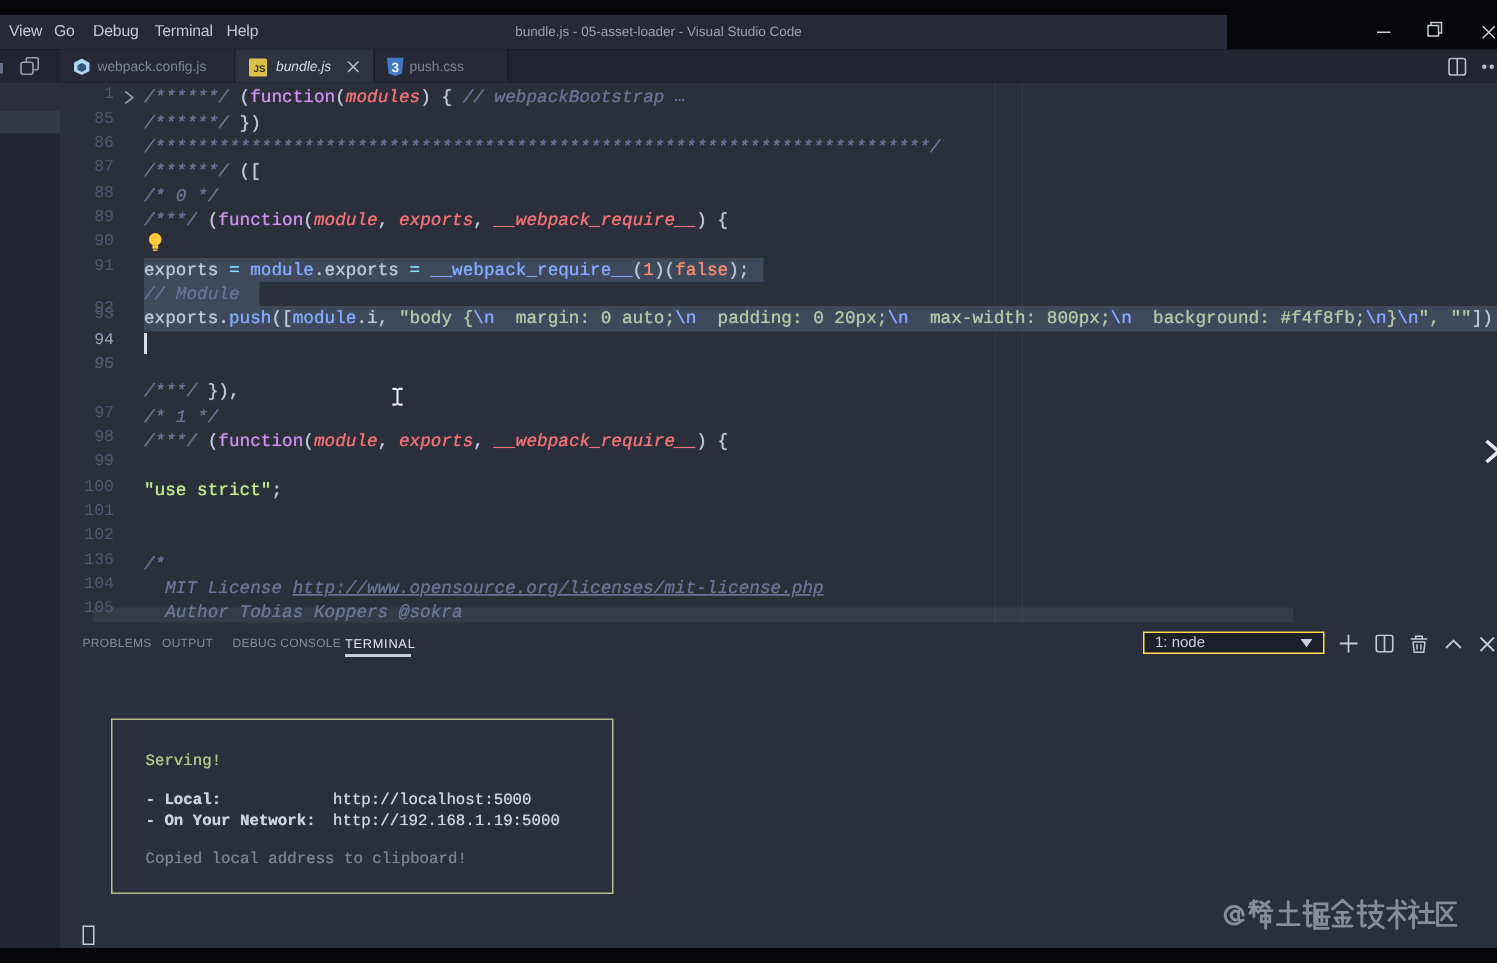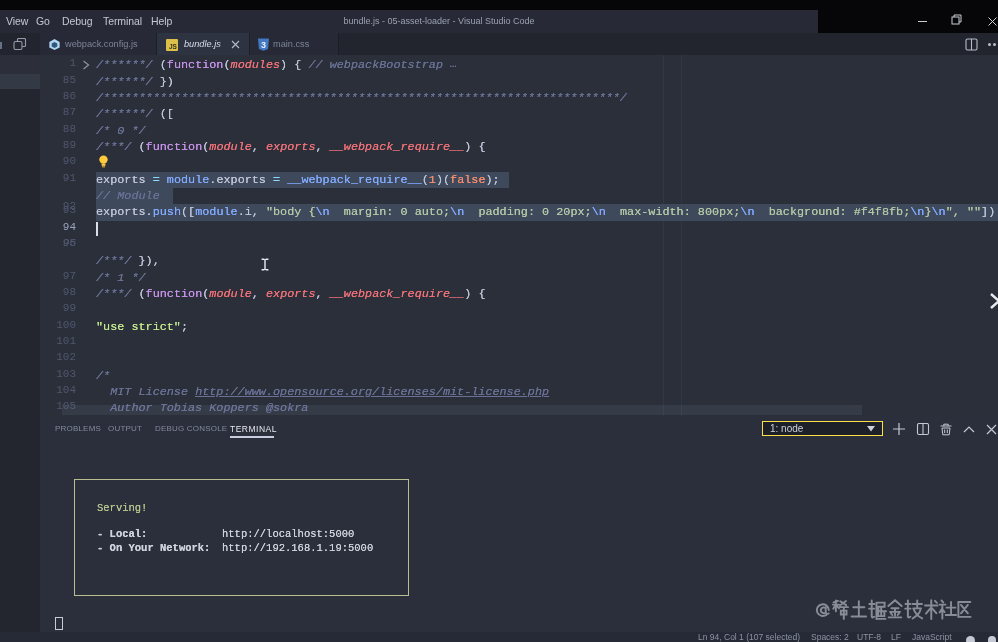--- a/index.html
+++ b/index.html
@@ -76,21 +76,21 @@
       <svg class="abs" style="left:74px;top:7px;" width="9" height="9" viewBox="0 0 9 9">
         <path d="M1 1 L8 8 M8 1 L1 8" stroke="#b6bcc9" stroke-width="1.1"></path>
       </svg>
     </div>
 
     <div class="tab" style="left:250px;width:88px;background:#272a36;border-right:1px solid #1b1e27;">
       <svg class="abs" style="left:7px;top:5px;" width="13" height="13" viewBox="0 0 13 13">
         <path d="M1 0.5 H12 L11 11 L6.5 12.7 L2 11 Z" fill="#4379c4"></path>
         <text x="6.5" y="9.8" font-size="9" font-weight="bold" fill="#eef2f8" text-anchor="middle" font-family="Liberation Sans">3</text>
       </svg>
-      <span class="tabtxt" style="left:23px;color:#7d8498;">main.css</span>
+      <span class="tabtxt" style="left:23px;color:#7d8498;">push.css</span>
     </div>
     <svg class="abs" style="left:965px;top:5px;" width="14" height="13" viewBox="0 0 14 13">
       <rect x="1" y="1" width="11" height="11" rx="1.5" fill="none" stroke="#b6bcc9" stroke-width="1.1"></rect>
       <line x1="6.5" y1="1" x2="6.5" y2="12" stroke="#b6bcc9" stroke-width="1.1"></line>
     </svg>
     <div class="abs" style="left:988px;top:10px;width:3px;height:3px;border-radius:50%;background:#b6bcc9;"></div>
     <div class="abs" style="left:993px;top:10px;width:3px;height:3px;border-radius:50%;background:#b6bcc9;"></div>
   </div>
 
   <div class="abs" id="side">
@@ -130,21 +130,21 @@
     <div class="row" style="top:198.3px;"><span class="c">/***/ </span><span class="w">}),</span></div>
     <span class="ln" style="top:214.6px;color:#50576f;">97</span>
     <div class="row" style="top:214.6px;"><span class="c">/* 1 */</span></div>
     <span class="ln" style="top:230.9px;color:#50576f;">98</span>
     <div class="row" style="top:230.9px;"><span class="c">/***/ </span><span class="w">(</span><span class="p">function</span><span class="w">(</span><span class="r">module</span><span class="w">, </span><span class="r">exports</span><span class="w">, </span><span class="r">__webpack_require__</span><span class="w">) {</span></div>
     <span class="ln" style="top:247.2px;color:#50576f;">99</span>
     <span class="ln" style="top:263.6px;color:#50576f;">100</span>
     <div class="row" style="top:263.6px;"><span class="g">"use strict"</span><span class="w">;</span></div>
     <span class="ln" style="top:279.9px;color:#50576f;">101</span>
     <span class="ln" style="top:296.2px;color:#50576f;">102</span>
-    <span class="ln" style="top:312.6px;color:#50576f;">103</span>
+    <span class="ln" style="top:312.6px;color:#50576f;">136</span>
     <div class="row" style="top:312.6px;"><span class="c">/*</span></div>
     <span class="ln" style="top:328.9px;color:#50576f;">104</span>
     <div class="row" style="top:328.9px;"><span class="c">  MIT License </span><span class="c" style="text-decoration:underline">http://www.opensource.org/licenses/mit-license.php</span></div>
     <span class="ln" style="top:345.2px;color:#50576f;">105</span>
     <div class="row" style="top:345.2px;"><span class="c">  Author Tobias Koppers @sokra</span></div>
     <svg class="abs" style="left:42px;top:5px;" width="8" height="10" viewBox="0 0 8 10">
           <path d="M1.5 1 L6.5 5 L1.5 9" stroke="#8a909f" stroke-width="1.3" fill="none"></path>
         </svg>
     <svg class="abs" style="left:58px;top:100px;" width="11" height="13" viewBox="0 0 11 13">
           <circle cx="5.5" cy="4.6" r="4.2" fill="#ffcb3d"></circle>
@@ -184,44 +184,36 @@
       <path d="M94 2 L103 11 M103 2 L94 11" stroke="#c3c8d3" stroke-width="1.2"></path>
     </svg>
 
 
     <div class="abs" style="left:34px;top:63px;width:333px;height:115px;border:1px solid #b9bd90;"></div>
     <span class="term" style="left:57px;top:86px;color:#b3c48e;">Serving!</span>
     <span class="term" style="left:57px;top:112px;font-weight:bold;">- Local:</span>
     <span class="term" style="left:182px;top:112px;">http://localhost:5000</span>
     <span class="term" style="left:57px;top:126px;font-weight:bold;">- On Your Network:</span>
     <span class="term" style="left:182px;top:126px;">http://192.168.1.19:5000</span>
+    <span class="term" style="left:57px;top:151px;color:#798093;">Copied local address to clipboard!</span>
 
     <div class="abs" style="left:15px;top:201px;width:6px;height:11px;border:1px solid #c8ccd4;"></div>
 
     <div id="wm" class="abs" style="left:776px;top:182px;transform:scale(1.13,1.1);transform-origin:0 0;filter:blur(0.3px);"><svg width="140" height="22" viewBox="0 0 140 22" style="overflow:visible">
 <g fill="none" stroke="#d2d6de" stroke-opacity="0.56" stroke-width="1.7" stroke-linecap="round">
             <path d="M11.3 11 a5.3 5.3 0 1 0 -2 4.2 M8.3 9 a2.6 2.6 0 1 0 0 4.4 M8.6 8.6 v4.2 a1.6 1.6 0 0 0 2.7 1.2"></path>
 <path d="M15.5 4 L19.5 2.7 M17.6 2.2 V12 M15 6 H20.2 M17.6 6 L15.3 9.8 M17.8 6.5 L20.3 9.3 M21.5 3 L26.7 6.5 M26.5 2.7 L21.3 6.7 M21 8.3 H28.3 M24.6 8.3 V19 M22 11.5 h5 v3.5 h-5 z"></path>
 <path d="M37.9 2.8 V16.6 M33 8.4 H42.8 M31.5 16.8 H44.3"></path>
 <path d="M49.3 2.2 V16.5 M47.2 5.4 H51.6 M47 9.7 H51.5 M49.3 16.5 C49.3 18 50.5 18 51.5 17 M53.5 4.2 H60.7 V8 H53.5 M53.5 4.2 V19.2 M55.2 8 V12 M53.5 12 H62 M57.7 9 V16.5 M55 13.5 V16.5 H60.5 V13.5 M53.8 19 H61.5"></path>
 <path d="M69.9 2 L64 7.3 M69.9 2 L75.8 7.3 M66.8 9.3 H73 M65.5 12.6 H74.4 M69.9 9.3 V16 M66.3 13.8 L67.5 15.5 M73.5 13.8 L72.3 15.5 M64.3 17.6 H75.5"></path>
 <path d="M81.3 2.2 V16.5 M79.2 5.4 H83.6 M79 9.7 H83.6 M81.3 16.5 C81.3 18 82.5 18 83.5 17 M85.5 5.4 H93.8 M89.6 2.3 V8.4 M86 9.4 H93 M92.6 9.4 C92.6 13 89 16.5 85.5 18.6 M86.3 9.8 C87.5 13.5 90.5 17 94 18.6"></path>
 <path d="M96.5 6.8 H107.5 M102 2 V19.2 M102 8.6 L97.3 14.2 M102 8.6 L106.5 13.8 M105.3 2.6 L107 4.4"></path>
 <path d="M111 2.2 L112.6 4 M109.3 6 H114.6 M111.8 6 V18.8 M111.8 9.4 L109.4 13.2 M112 10.6 L113.8 12.8 M119.5 3.6 V15.2 M115.5 8.8 H123.3 M114.8 15.5 H124"></path>
 <path d="M136.6 3.6 H126 V17.2 H136.8 M128.3 6.3 L134.4 13.9 M134.4 6.3 L128.3 13.9"></path>
           </g>
         </svg></div>
   </div>
 
-  <div class="abs" id="status">
-    <span class="st" style="left:698px;">Ln 94, Col 1 (107 selected)</span>
-    <span class="st" style="left:811px;">Spaces: 2</span>
-    <span class="st" style="left:857px;">UTF-8</span>
-    <span class="st" style="left:891px;">LF</span>
-    <span class="st" style="left:912px;">JavaScript</span>
-    <div class="abs" style="left:966px;top:4px;width:9px;height:9px;border-radius:50%;background:#c5c9d3;"></div>
-    <div class="abs" style="left:988px;top:4px;width:8px;height:9px;background:#c5c9d3;border-radius:4px 4px 1px 1px;"></div>
-  </div>
 
   <svg class="abs" style="left:989px;top:292px;" width="12" height="18" viewBox="0 0 12 18">
     <path d="M2 2 L10 9 L2 16" stroke="#e8eaee" stroke-width="2.4" fill="none"></path>
   </svg>
 </div>
 
 </body></html>

